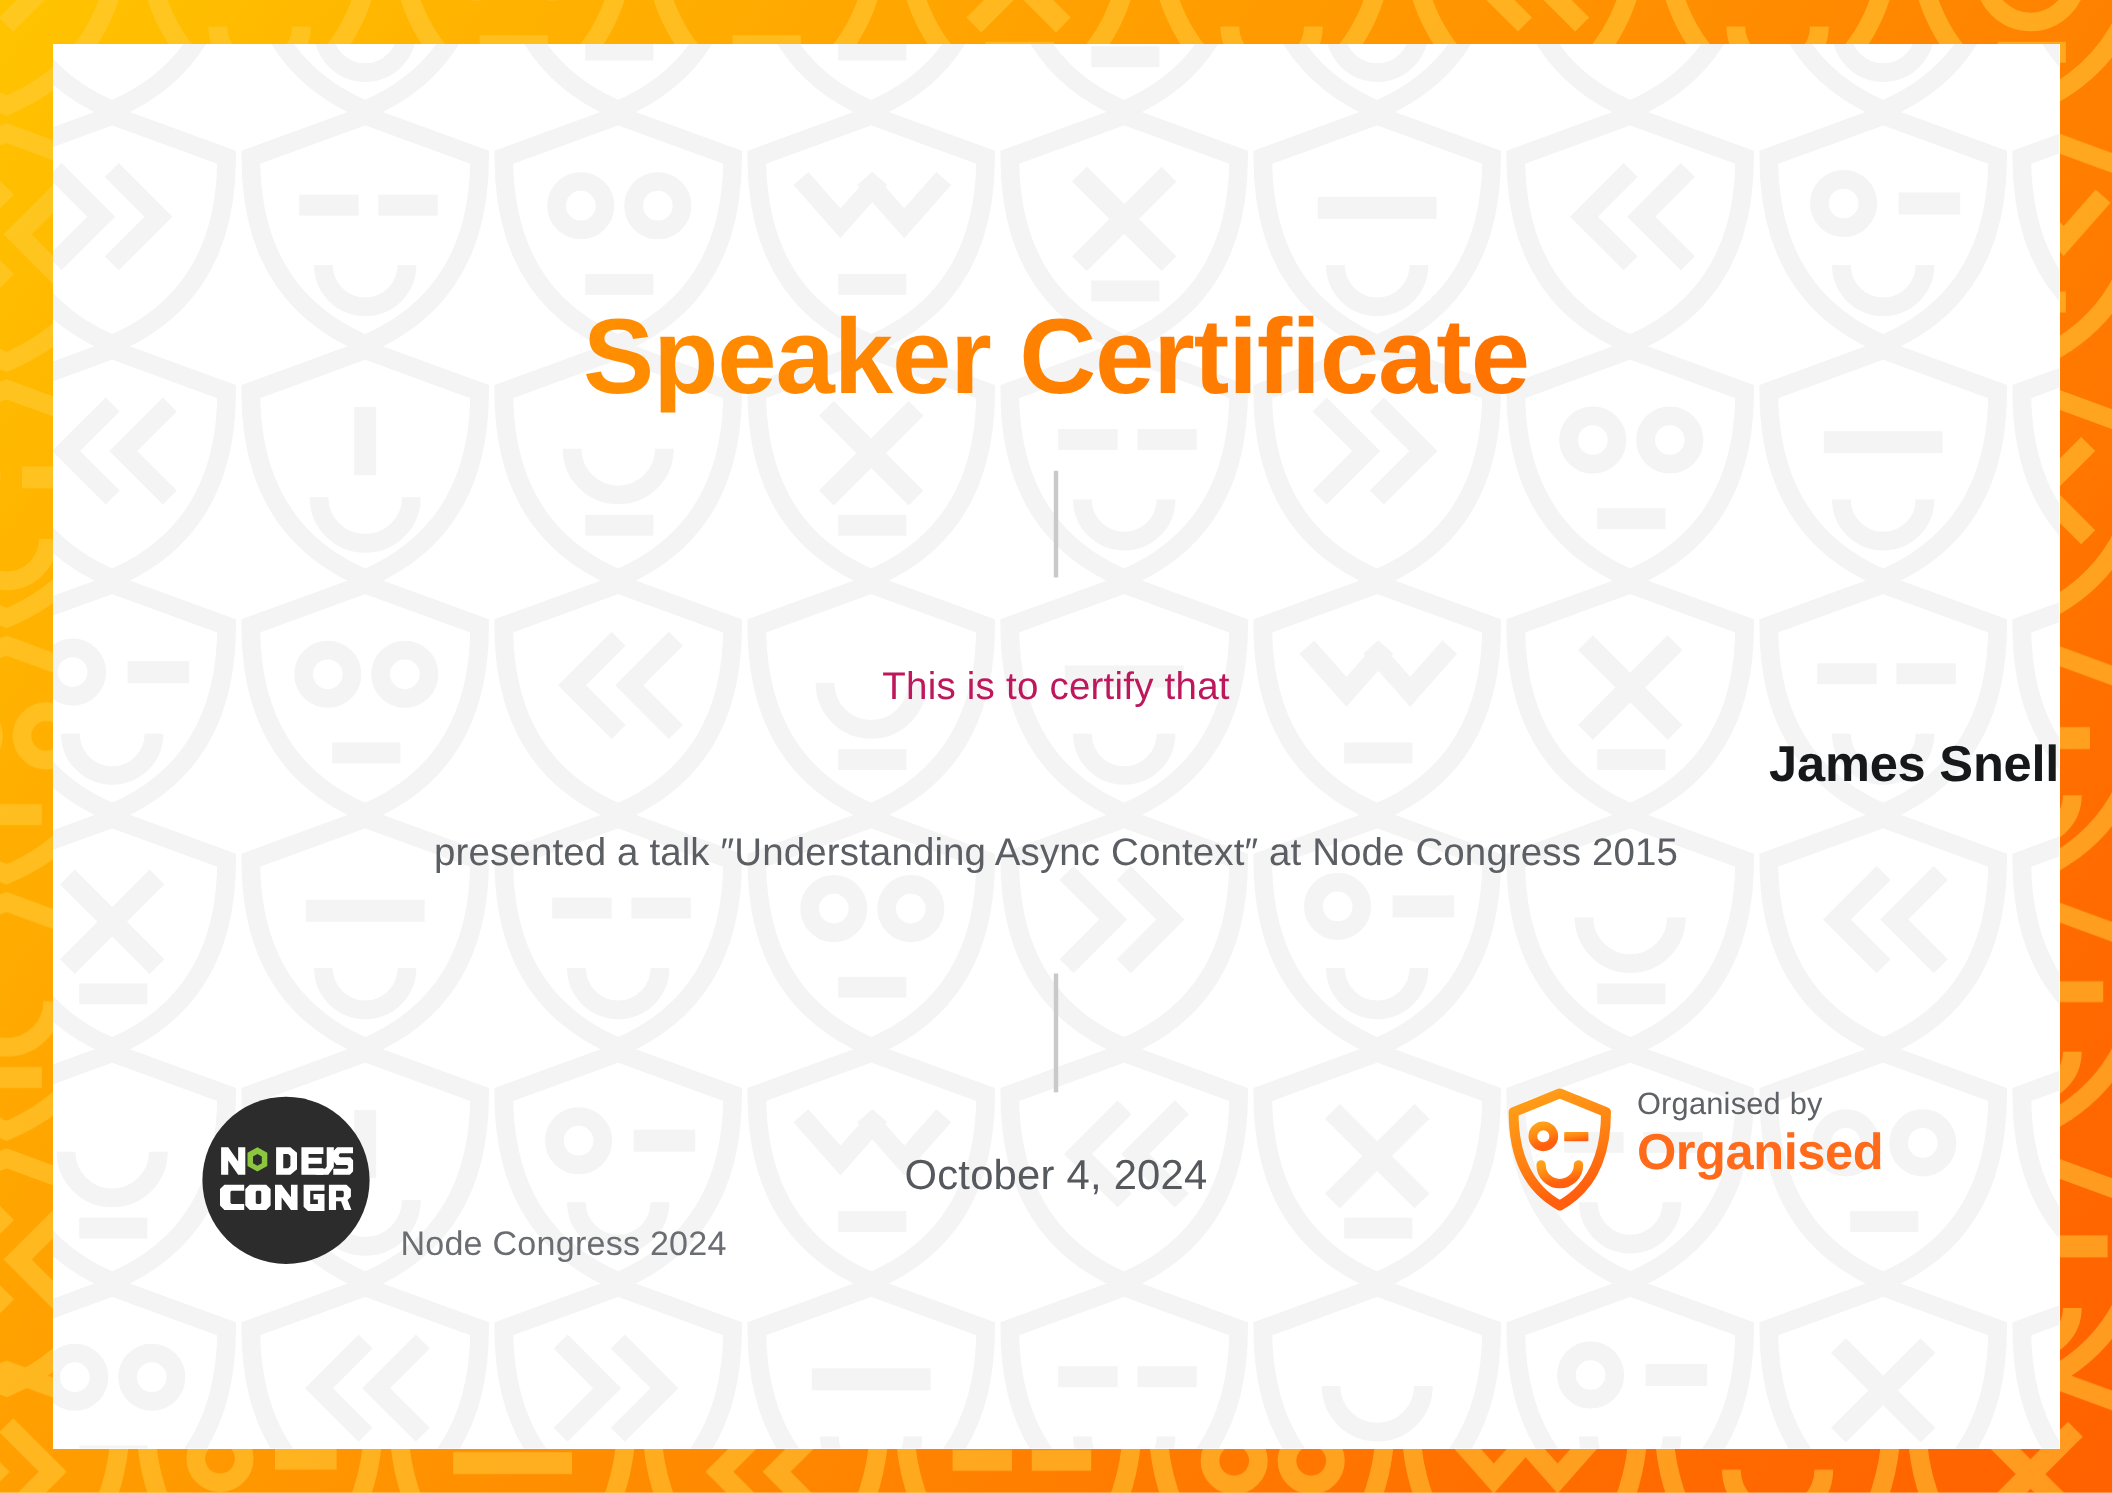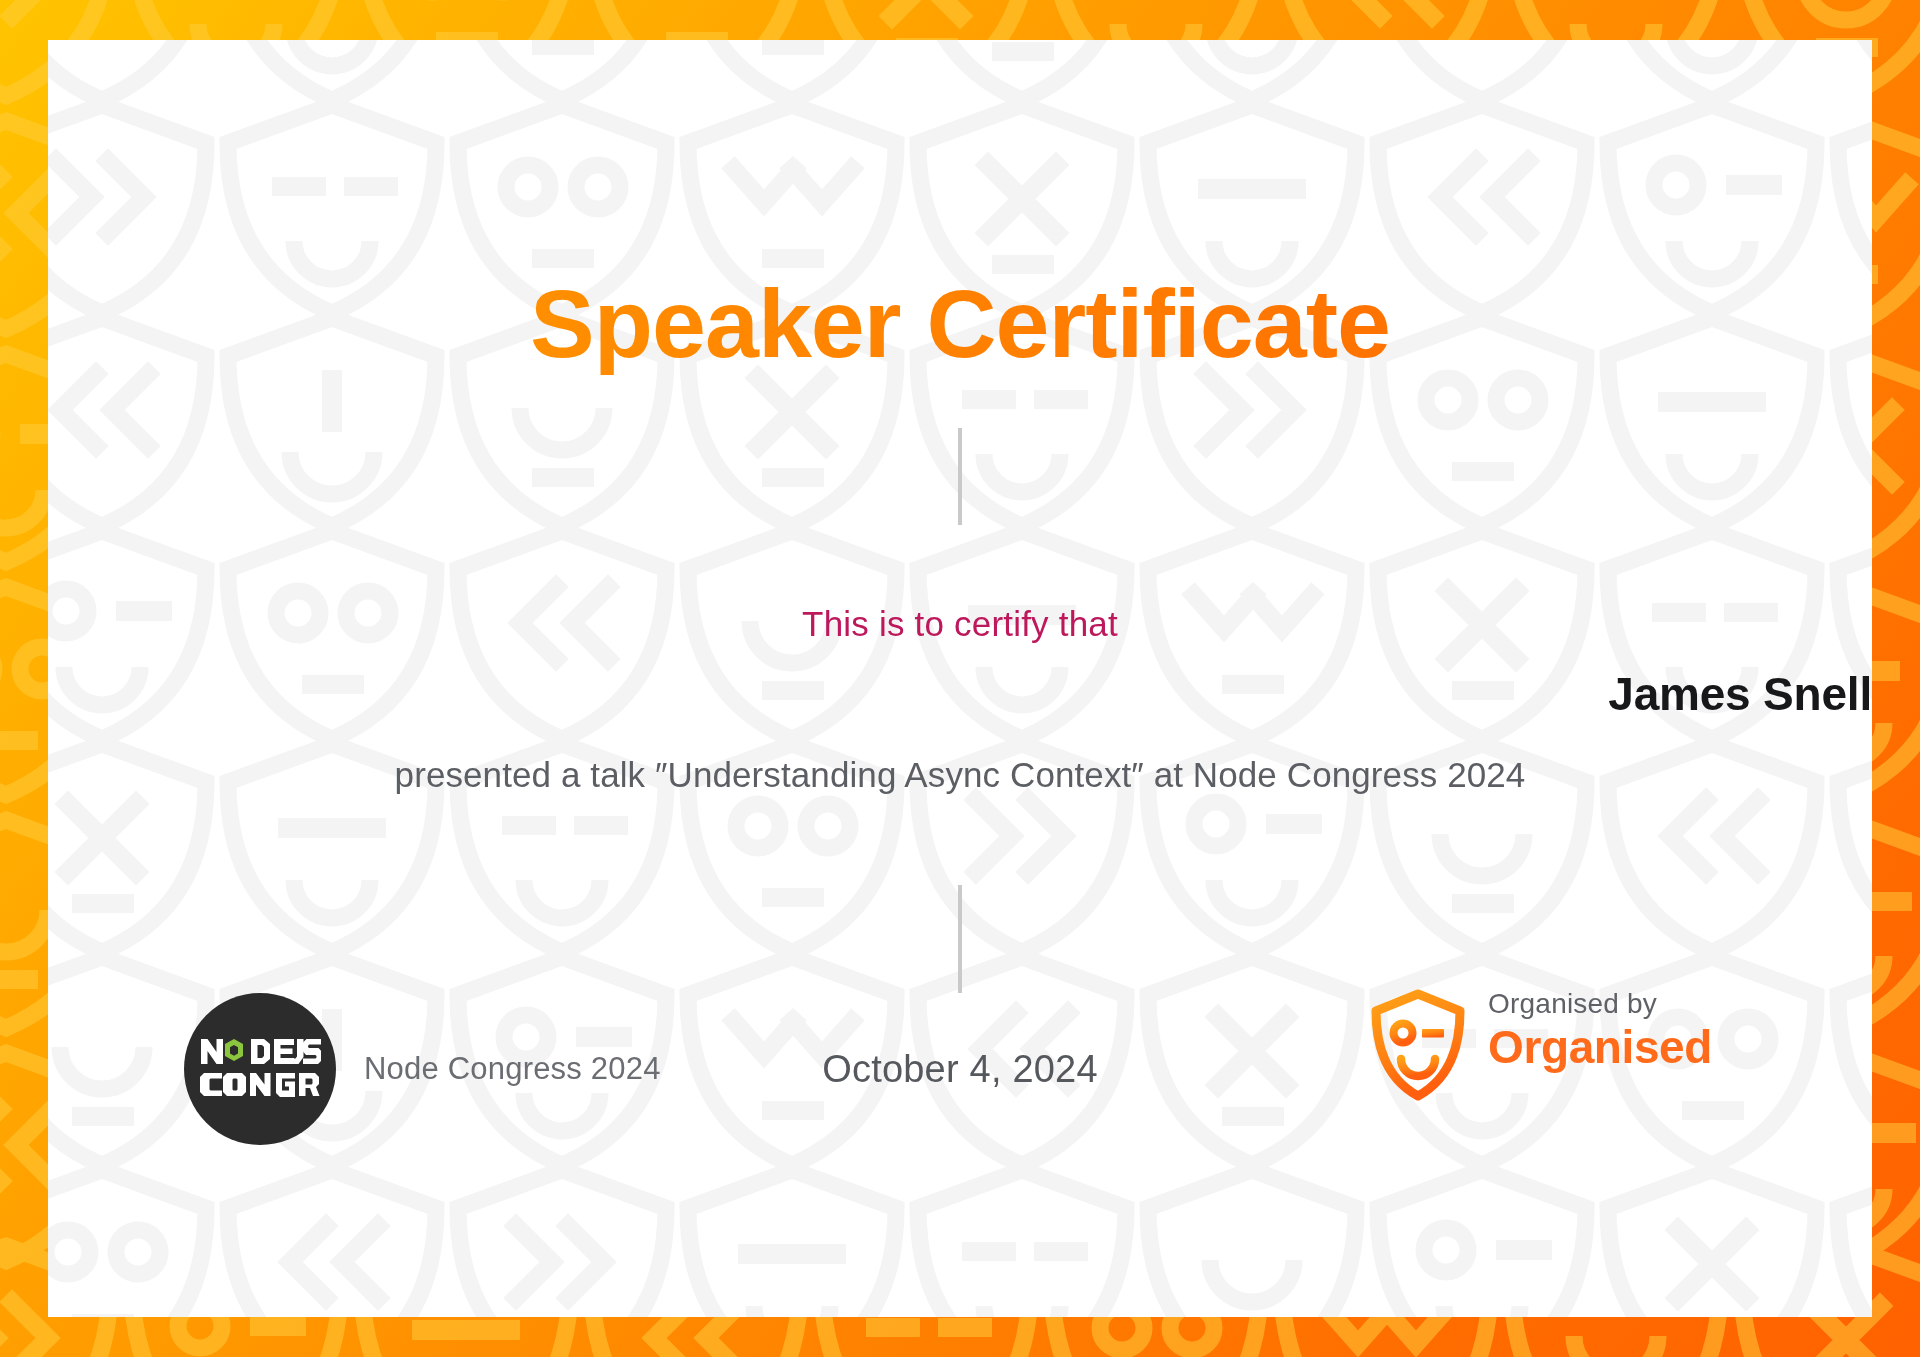--- a/index.html
+++ b/index.html
@@ -122,21 +122,21 @@
     right: 0;
     bottom: 168px;
     height: 160px;
   }
   .footer-left {
     position: absolute;
     left: 136px;
     top: 0;
     height: 160px;
     display: flex;
-    align-items: center;
+    align-items: flex-end;
     gap: 28px;
   }
   .event-badge {
     width: 152px;
     height: 152px;
     border-radius: 50%;
     background: #2c2c2c;
     display: flex;
     align-items: center;
     justify-content: center;
@@ -468,21 +468,21 @@
 
     <div class="card-inner">
 
       <h1 class="title">Speaker Certificate</h1>
 
       <div class="divider divider-top"></div>
 
       <div class="body-block">
         <div class="certify-line">This is to certify that</div>
         <div class="recipient-name">James Snell</div>
-        <div class="talk-line">presented a talk ″Understanding Async Context″ at Node Congress 2024</div>
+        <div class="talk-line">presented a talk ″Understanding Async Context″ at Node Congress 2015</div>
       </div>
 
       <div class="divider divider-bottom"></div>
 
       <div class="footer">
 
         <div class="footer-left">
           <div class="event-badge">
             <svg width="122" height="70" viewBox="0 0 244 140" xmlns="http://www.w3.org/2000/svg">
 

